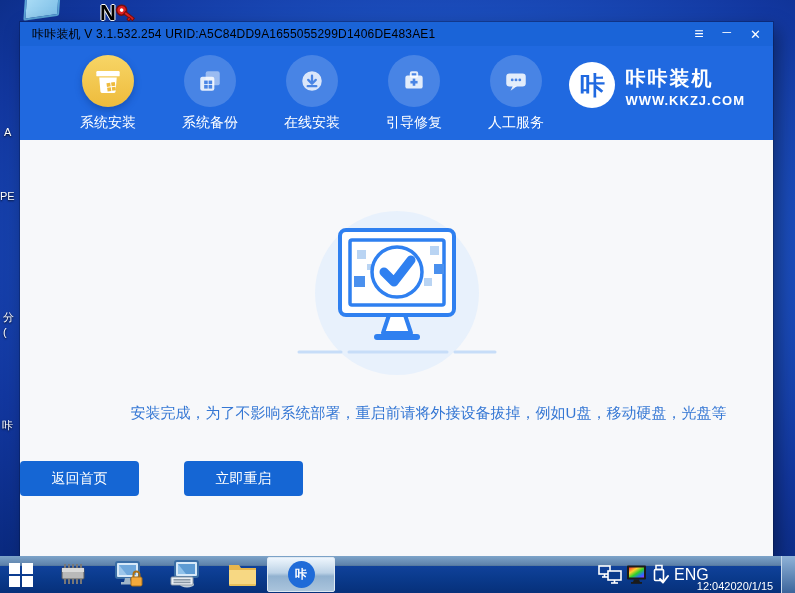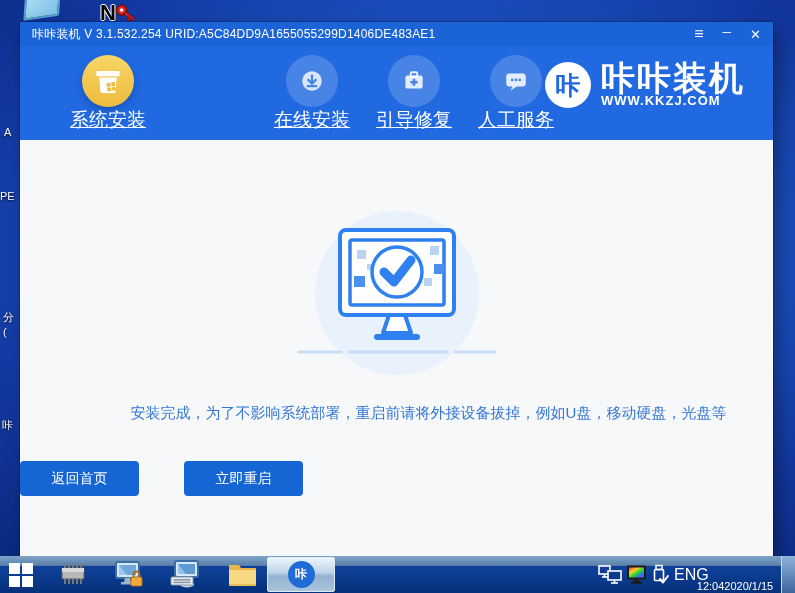--- a/index.html
+++ b/index.html
@@ -17,39 +17,39 @@
   .n-letter { position:absolute; left:0; top:0; font-weight:bold; font-size:22px; line-height:22px; color:#000;
     text-shadow:-1px 0 #fff,1px 0 #fff,0 -1px #fff,0 1px #fff; }
   .n-under { position:absolute; left:1px; top:22px; width:22px; height:3px; background:#111; }
   .key-svg { position:absolute; left:14px; top:-2px; }
   .edge-label { position:absolute; color:#fff; font-size:11px; text-shadow:0 1px 2px rgba(0,0,0,.9); }
 
   
   #win { position:absolute; left:20px; top:22px; width:753px; height:534px;
     box-shadow:0 0 0 1px rgba(0,10,40,.25), 5px 7px 18px rgba(0,0,0,.4); }
   #titlebar { height:24px; background:#1a64d8; display:flex; align-items:center; padding:0 12px; }
-  #title-text { color:#ffffff; font-size:12px; letter-spacing:.2px; }
+  #title-text { color:#000000; font-size:12px; letter-spacing:.2px; }
   .controls { margin-left:auto; display:flex; align-items:center; gap:19px; color:#fff; }
   .ctrl { cursor:default; line-height:1; }
   .ctrl-menu { font-size:16px; font-weight:bold; }
   .ctrl-min { font-size:12px; font-weight:bold; position:relative; top:-2px; }
   .ctrl-close { font-size:13px; font-weight:bold; }
 
   #navbar { position:relative; height:94px; background:#2069e0; }
   .nav-item { position:absolute; top:9px; width:104px; display:flex; flex-direction:column; align-items:center; }
   .nav-circle { width:52px; height:52px; border-radius:50%; display:flex; align-items:center; justify-content:center; }
   .nav-circle.active { background:linear-gradient(180deg,#f7d566 0%,#eebb3c 100%); box-shadow:0 3px 7px rgba(10,40,110,.35); }
   .nav-circle.idle { background:rgba(255,255,255,.18); }
-  .nav-label { color:#fff; font-size:19px;text-decoration:underline; }
+  .nav-label { margin-top:7px; color:#fff; font-size:14px; }
   .ni0{left:36px;} .ni1{left:138px;} .ni2{left:240px;} .ni3{left:342px;} .ni4{left:444px;}
 
   #logo { position:absolute; right:28px; top:16px; display:flex; align-items:center; gap:10px; }
   #logo-badge { width:46px; height:46px; border-radius:50%; background:#fff; color:#2069e0;
     font-size:25px; font-weight:bold; display:flex; align-items:center; justify-content:center; }
-  #logo-name { color:#fff; font-size:34px; font-weight:bold; letter-spacing:2px; line-height:30px; }
+  #logo-name { color:#fff; font-size:20px; font-weight:bold; letter-spacing:2px; line-height:30px; }
   #logo-url { color:#fff; font-size:13px; font-weight:bold; letter-spacing:1px; }
 
   #content { position:absolute; left:0; top:118px; width:753px; height:416px; background:#f7f8fa; }
   .illus-wrap { position:absolute; left:50%; top:66px; transform:translateX(-50%); width:210px; height:180px; }
   .illus-circle { position:absolute; left:23px; top:5px; width:164px; height:164px; border-radius:50%; background:#e8f1fc; }
   .illus-svg { position:absolute; left:5px; top:0; }
   #message { position:absolute; left:0; top:264px; width:100%; text-align:center; color:#3577d4; font-size:15px;margin-left:32px; }
   #btn-row { position:absolute; left:0; top:321px; width:100%; display:flex; gap:45px; }
   .blue-btn { width:119px; height:35px; background:#1566d4; color:#fff; font-size:14px; border:none;
     border-radius:4px; display:flex; align-items:center; justify-content:center; cursor:pointer;
@@ -122,20 +122,35 @@
               <rect x="11" y="13.5" width="3.2" height="3.2"></rect>
                 <rect x="15" y="13.5" width="3.2" height="3.2"></rect>
               <rect x="11" y="17.5" width="3.2" height="3.2"></rect>
                 <rect x="15" y="17.5" width="3.2" height="3.2"></rect>
             </g>
           </svg>
         </div>
         <div class="nav-label">系统安装</div>
       </div>
 
+      <div class="nav-item ni1">
+        <div class="nav-circle idle">
+          <svg width="26" height="26" viewBox="0 0 24 24">
+            <rect x="8" y="3" width="13" height="13" rx="2" fill="rgba(255,255,255,.45)"></rect>
+            <rect x="3" y="8" width="13" height="13" rx="2" fill="rgba(255,255,255,.85)"></rect>
+            <g fill="#4a85e4">
+              <rect x="6.6" y="11.6" width="3.3" height="3.3"></rect>
+                <rect x="10.7" y="11.6" width="3.3" height="3.3"></rect>
+              <rect x="6.6" y="15.7" width="3.3" height="3.3"></rect>
+                <rect x="10.7" y="15.7" width="3.3" height="3.3"></rect>
+            </g>
+          </svg>
+        </div>
+        <div class="nav-label">系统备份</div>
+      </div>
 
       <div class="nav-item ni2">
         <div class="nav-circle idle">
           <svg width="26" height="26" viewBox="0 0 24 24">
             <circle cx="12" cy="12" r="9" fill="rgba(255,255,255,.8)"></circle>
             <path d="M12 7v7M8.5 11l3.5 3.5L15.5 11M8 16.8h8" stroke="#4a85e4" stroke-width="2.1" fill="none" stroke-linecap="round" stroke-linejoin="round"></path>
           </svg>
         </div>
         <div class="nav-label">在线安装</div>
       </div>

